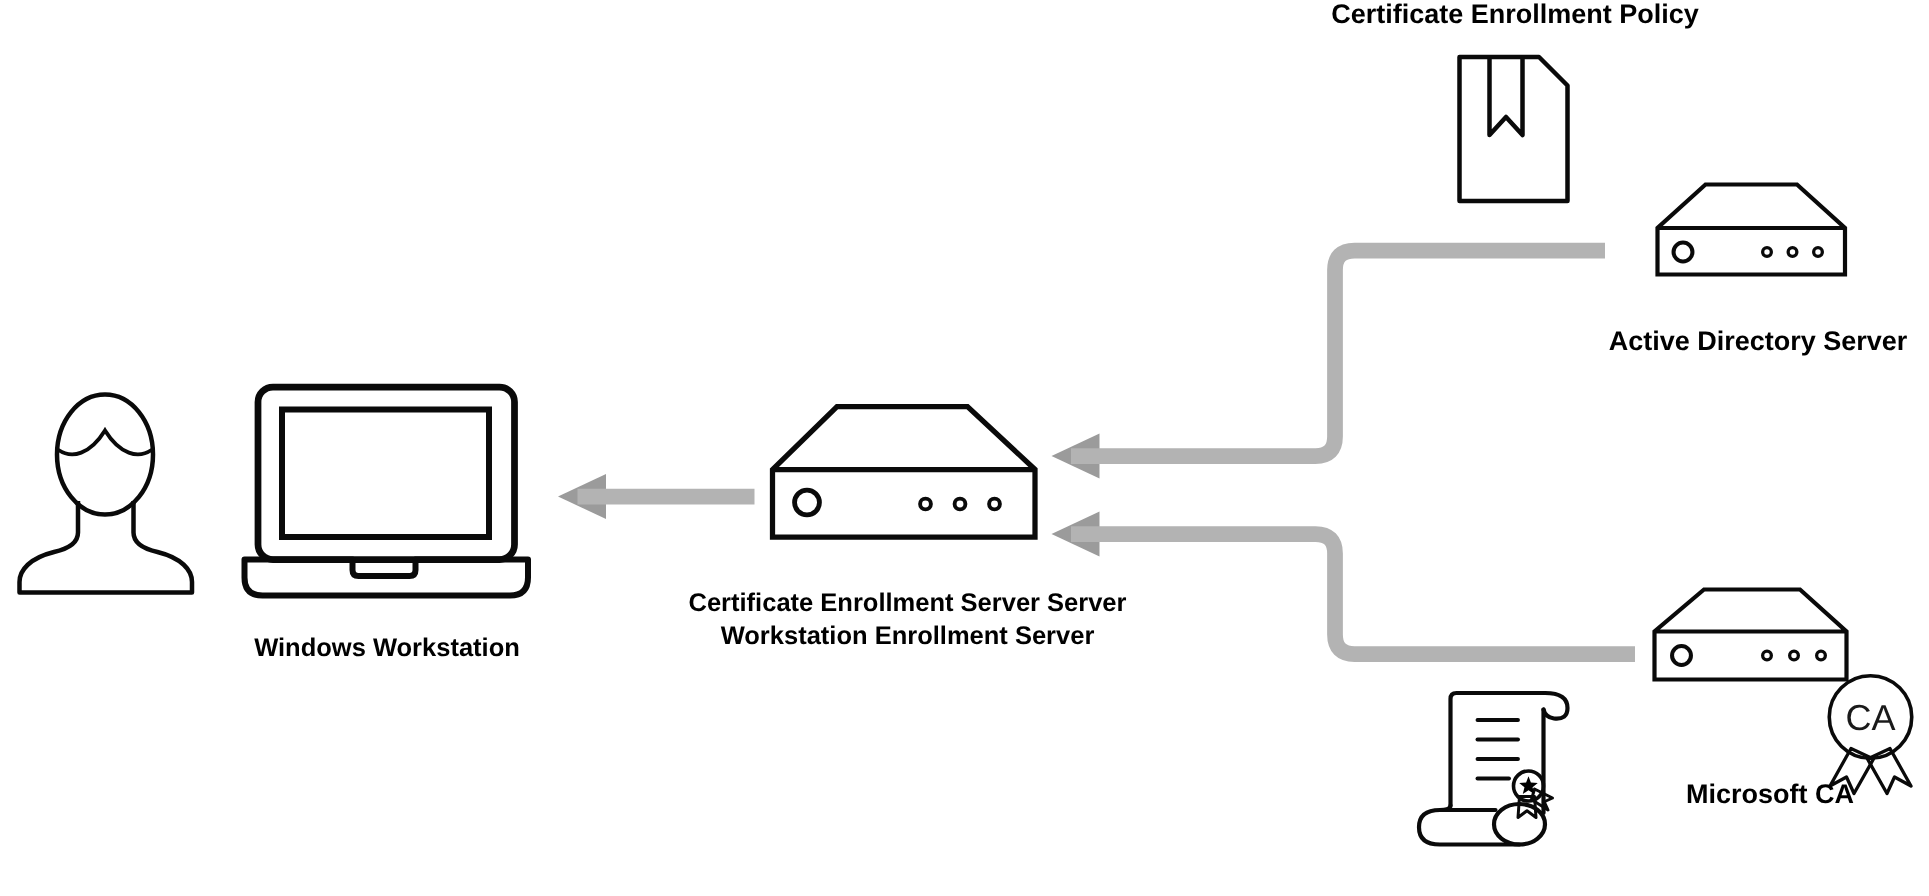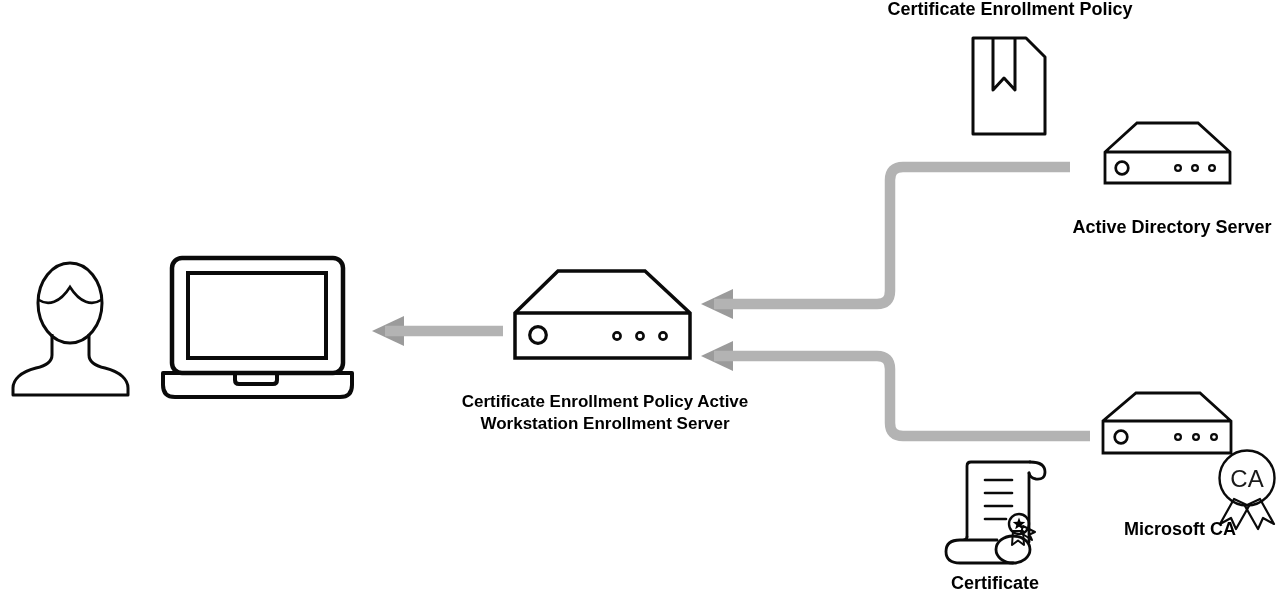--- a/index.html
+++ b/index.html
@@ -111,19 +111,19 @@
     <ellipse cx="75" cy="97.5" rx="17" ry="13.5" fill="#ffffff" stroke-width="2.8"></ellipse>
     <path d="M75,79 L74,93 L80,88.5 L86,93 L85,79 Z" fill="#ffffff" stroke-width="2" stroke-linejoin="round"></path>
     <path d="M85,74 L97,80 L91.5,82.5 L94,88 L83,81 Z" fill="#ffffff" stroke-width="2" stroke-linejoin="round"></path>
     <circle cx="81" cy="72" r="10" fill="#ffffff" stroke-width="2.4"></circle>
     <polygon points="81,65.5 82.6,69.7 87.2,70 83.7,72.9 84.8,77.3 81,74.8 77.2,77.3 78.3,72.9 74.8,70 79.4,69.7" stroke-width="1.8" stroke-linejoin="round"></polygon>
   </svg>
 
   <div class="label" style="left:840px;top:-2px;font-size:18px">Certificate Enrollment Policy</div>
   <div class="label" style="left:1002px;top:216px;font-size:18px">Active Directory Server</div>
   <div class="label" style="left:1010px;top:518px;font-size:18px">Microsoft CA</div>
-  <div class="label" style="left:825px;top:572px;font-size:18px">Certificate</div>
+  <div class="label" style="left:88px;top:421px">Windows Workstation</div>
   <div class="label" style="left:435px;top:391px">
-    <div>Certificate Enrollment Policy Active</div>
+    <div>Certificate Enrollment Server Server</div>
     <div>Workstation Enrollment Server</div>
   </div>
 
 </div>
 
 </body></html>

